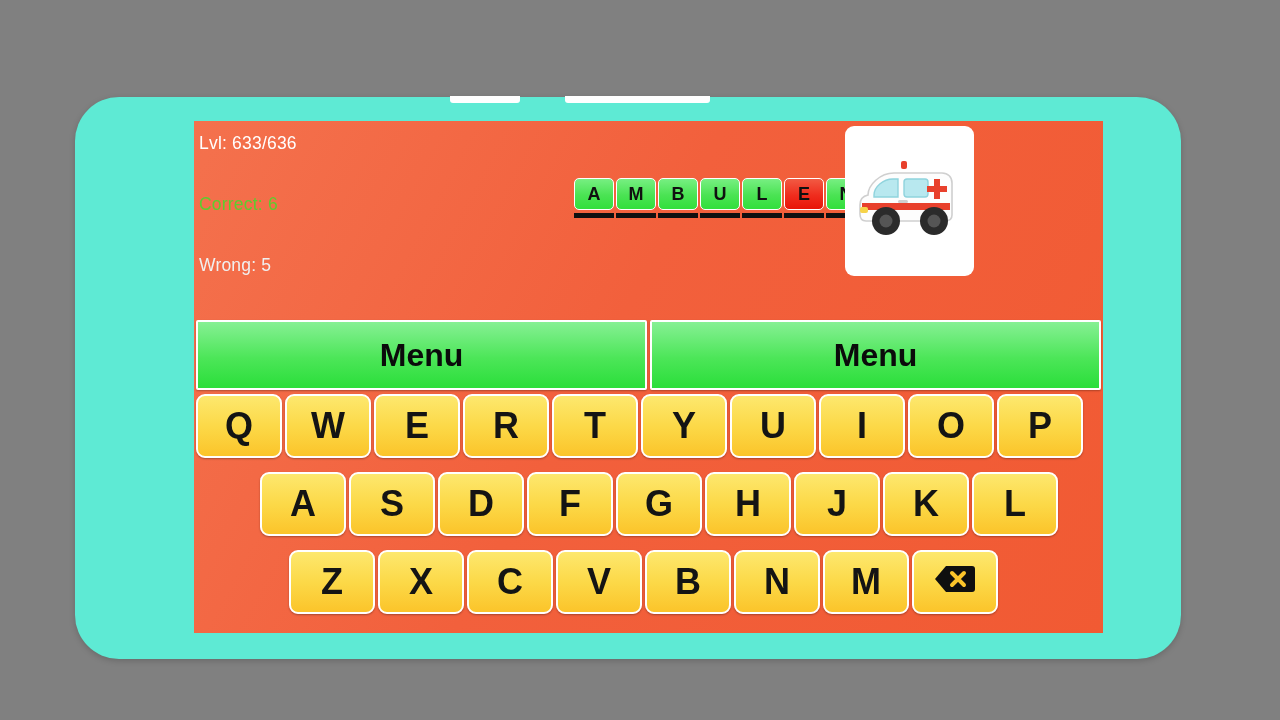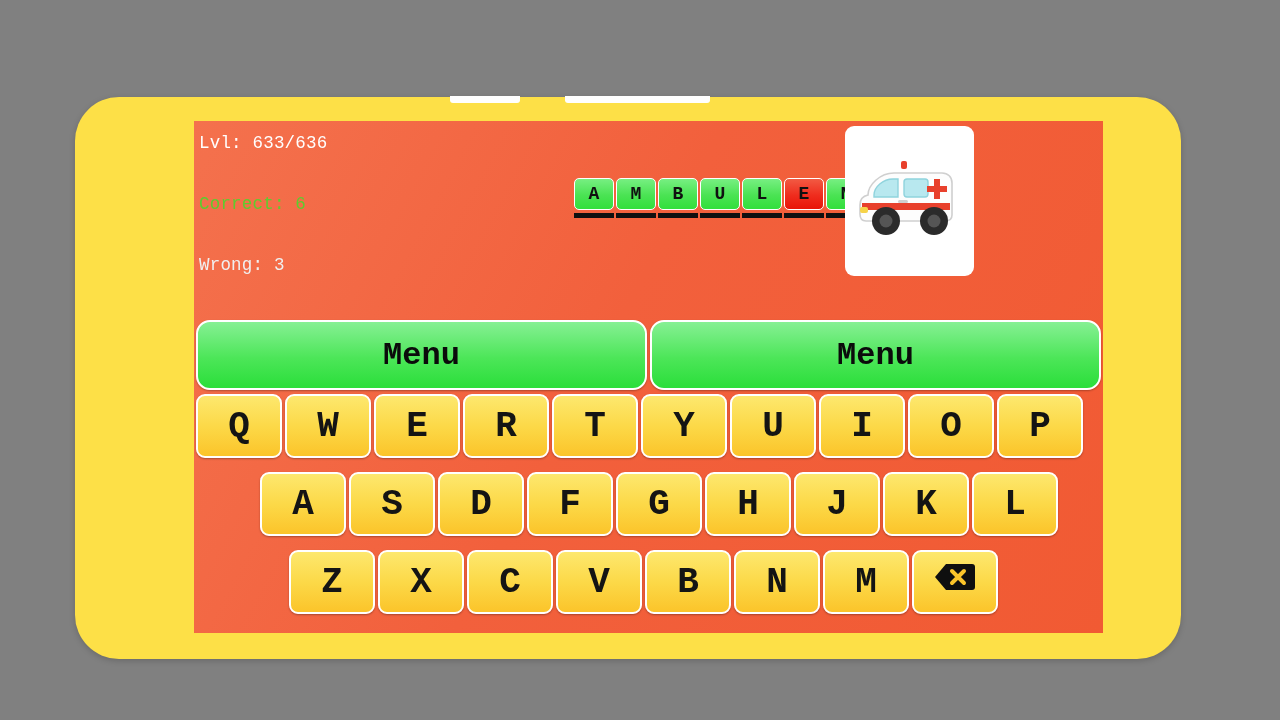--- a/index.html
+++ b/index.html
@@ -12,24 +12,23 @@
     font-family: "Liberation Sans", sans-serif;
   }
 
   
   #device-frame {
     position: absolute;
     left: 75px;
     top: 97px;
     width: 1106px;
     height: 562px;
-    background: #fde047;
+    background: #5eead4;
     border-radius: 44px;
     box-shadow: 0 2px 6px rgba(0,0,0,0.18);
-    font-family: Liberation Mono, monospace;
   }
   .notch {
     position: absolute;
     top: -1px;
     height: 7px;
     background: #ffffff;
     border-radius: 0 0 3px 3px;
   }
   #notch-left  { left: 375px; width: 70px; }
   #notch-right { left: 490px; width: 145px; }
@@ -110,21 +109,21 @@
     left: 2px;
     top: 199px;
     width: 905px;
     display: flex;
     gap: 3px;
   }
   .action-btn {
     flex: 1;
     height: 70px;
     border: 2.5px solid #ffffff;
-    border-radius: 14px;
+    border-radius: 2px;
     background: linear-gradient(180deg, #86f094 0%, #4ce658 55%, #2ade3a 100%);
     color: #0b0b0b;
     font-size: 32px;
     font-weight: bold;
     display: flex;
     align-items: center;
     justify-content: center;
     cursor: pointer;
     box-shadow: 0 1px 2px rgba(0,0,0,.28);
   }
@@ -160,21 +159,21 @@
 <body>
 
 <div id="device-frame">
   <div class="notch" id="notch-left"></div>
   <div class="notch" id="notch-right"></div>
 
   <div id="screen">
 
     <div class="stat" id="stat-level">Lvl: 633/636</div>
     <div class="stat" id="stat-correct">Correct: 6</div>
-    <div class="stat" id="stat-wrong">Wrong: 3</div>
+    <div class="stat" id="stat-wrong">Wrong: 5</div>
 
     <div id="word-area">
       <div id="word-tiles">
           <div class="tile ok">A</div>
           <div class="tile ok">M</div>
           <div class="tile ok">B</div>
           <div class="tile ok">U</div>
           <div class="tile ok">L</div>
           <div class="tile bad">E</div>
           <div class="tile ok">N</div>

